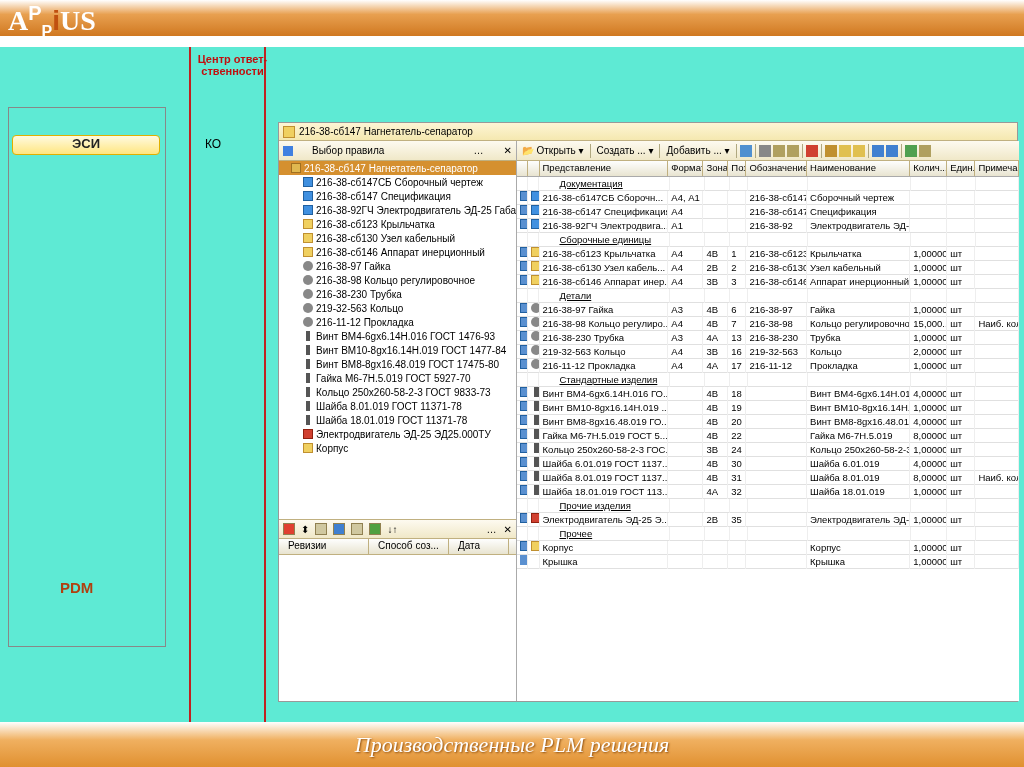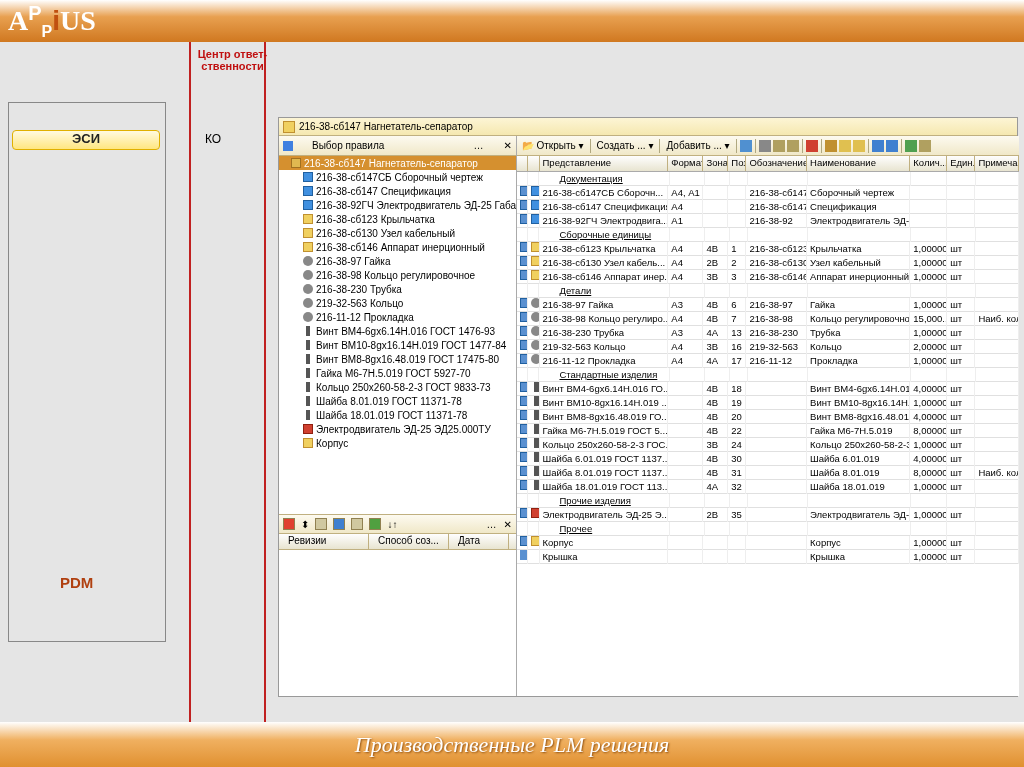--- a/index.html
+++ b/index.html
@@ -1,23 +1,23 @@
 <!DOCTYPE html>
 <html><head>
 <meta charset="utf-8">
 <style>
 * { margin: 0; padding: 0; box-sizing: border-box; font-family: Tahoma, Arial, sans-serif; }
 body { width: 1024px; height: 767px; background: #fff; overflow: hidden; position: relative; }
 
-.top-band { height: 42px; background: linear-gradient(#fff 0%, #e8a050 40%, #d07820 100%); position: relative; }
+.top-band { height: 36px; background: linear-gradient(#fff 0%, #e8a050 40%, #d07820 100%); position: relative; }
 .logo { position: absolute; left: 8px; top: 2px; font-size: 28px; font-weight: bold; color: #fff; font-family: 'Times New Roman', serif; }
 .logo .p2 { font-size: 20px; vertical-align: super; }
 .logo .dot { color: #c05010; }
 
-.main-area { position: relative; height: 680px; background: #e5e5e5; }
+.main-area { position: relative; height: 680px; background: #5eead4; margin-top: 11px; }
 
 .esi-btn { position: absolute; left: 12px; top: 88px; width: 148px; height: 20px; background: linear-gradient(#fffae0, #ffe680); border: 1px solid #e0b000; border-radius: 4px; text-align: center; font-size: 13px; font-weight: bold; color: #222; }
 .ko-label { position: absolute; left: 205px; top: 90px; font-size: 12px; color: #000; }
 .pdm-label { position: absolute; left: 60px; top: 532px; font-weight: bold; color: #b04010; font-size: 15px; }
 
 .center-title { position: absolute; left: 195px; top: 6px; width: 75px; text-align: center; font-size: 11px; font-weight: bold; color: #c01010; line-height: 1.1; }
 
 .red-line-v1 { position: absolute; left: 189px; top: 0; width: 2px; height: 680px; background: #c02020; }
 .red-line-v2 { position: absolute; left: 264px; top: 0; width: 2px; height: 680px; background: #c02020; }
 

